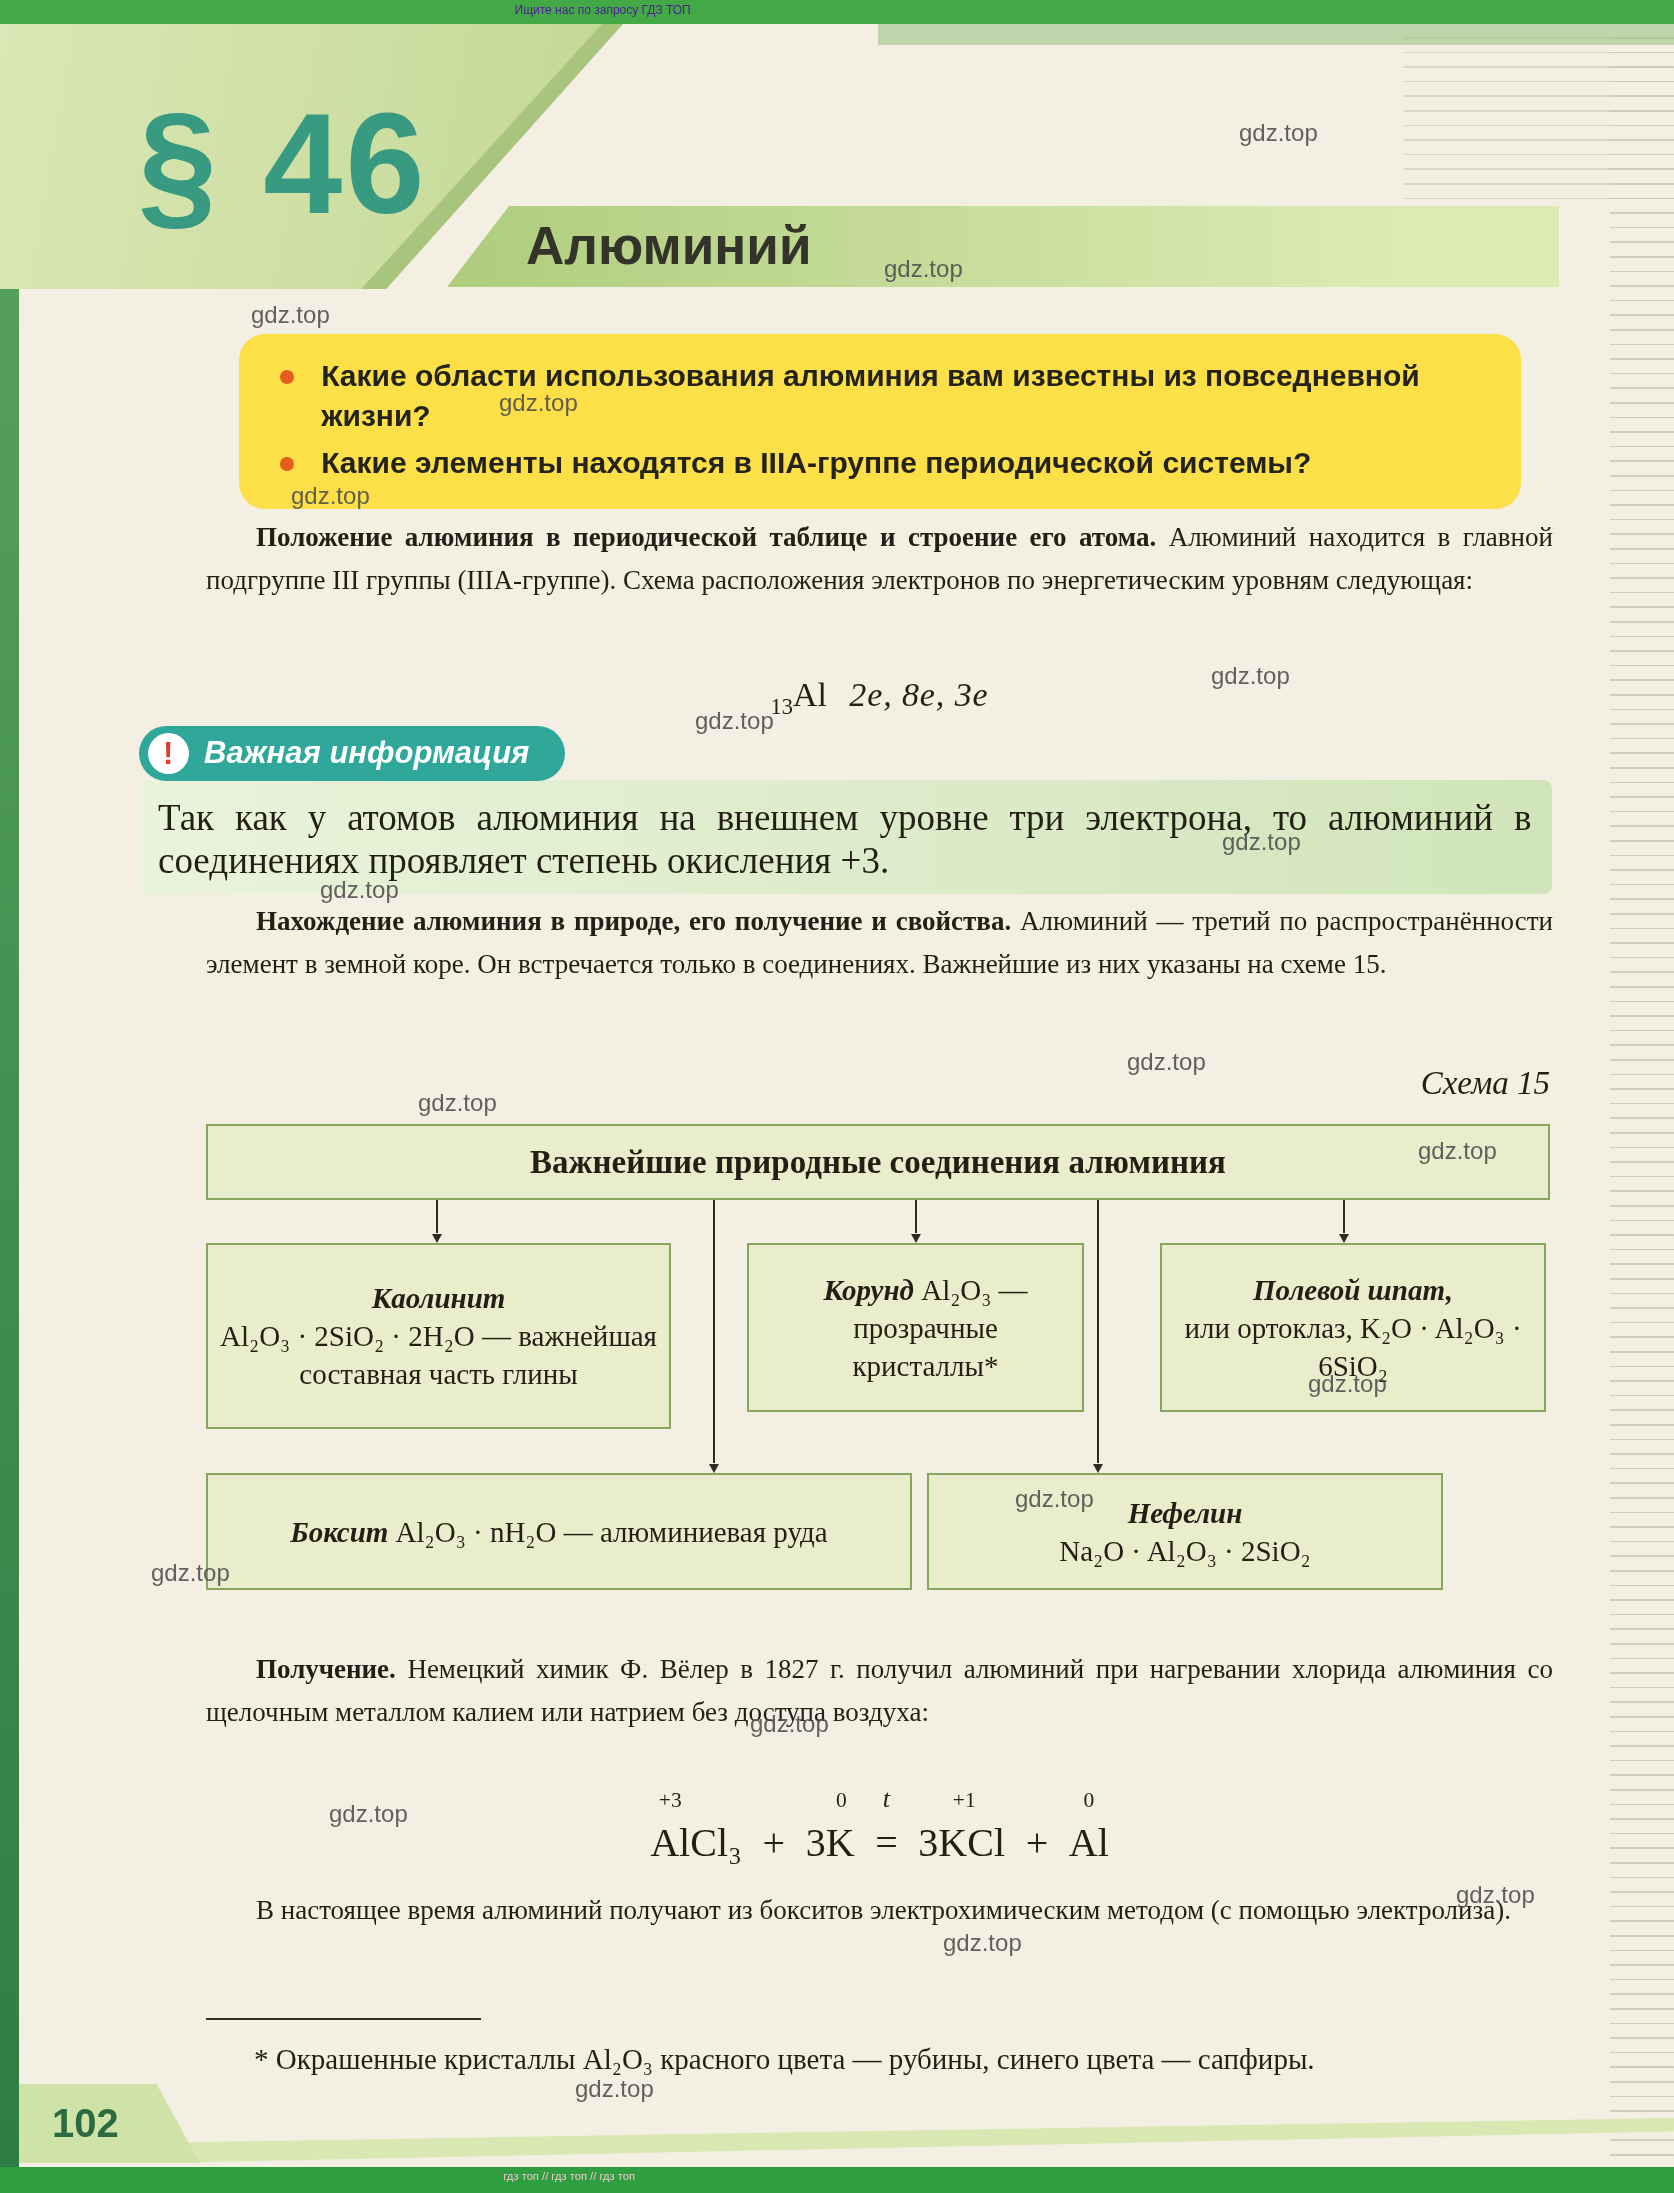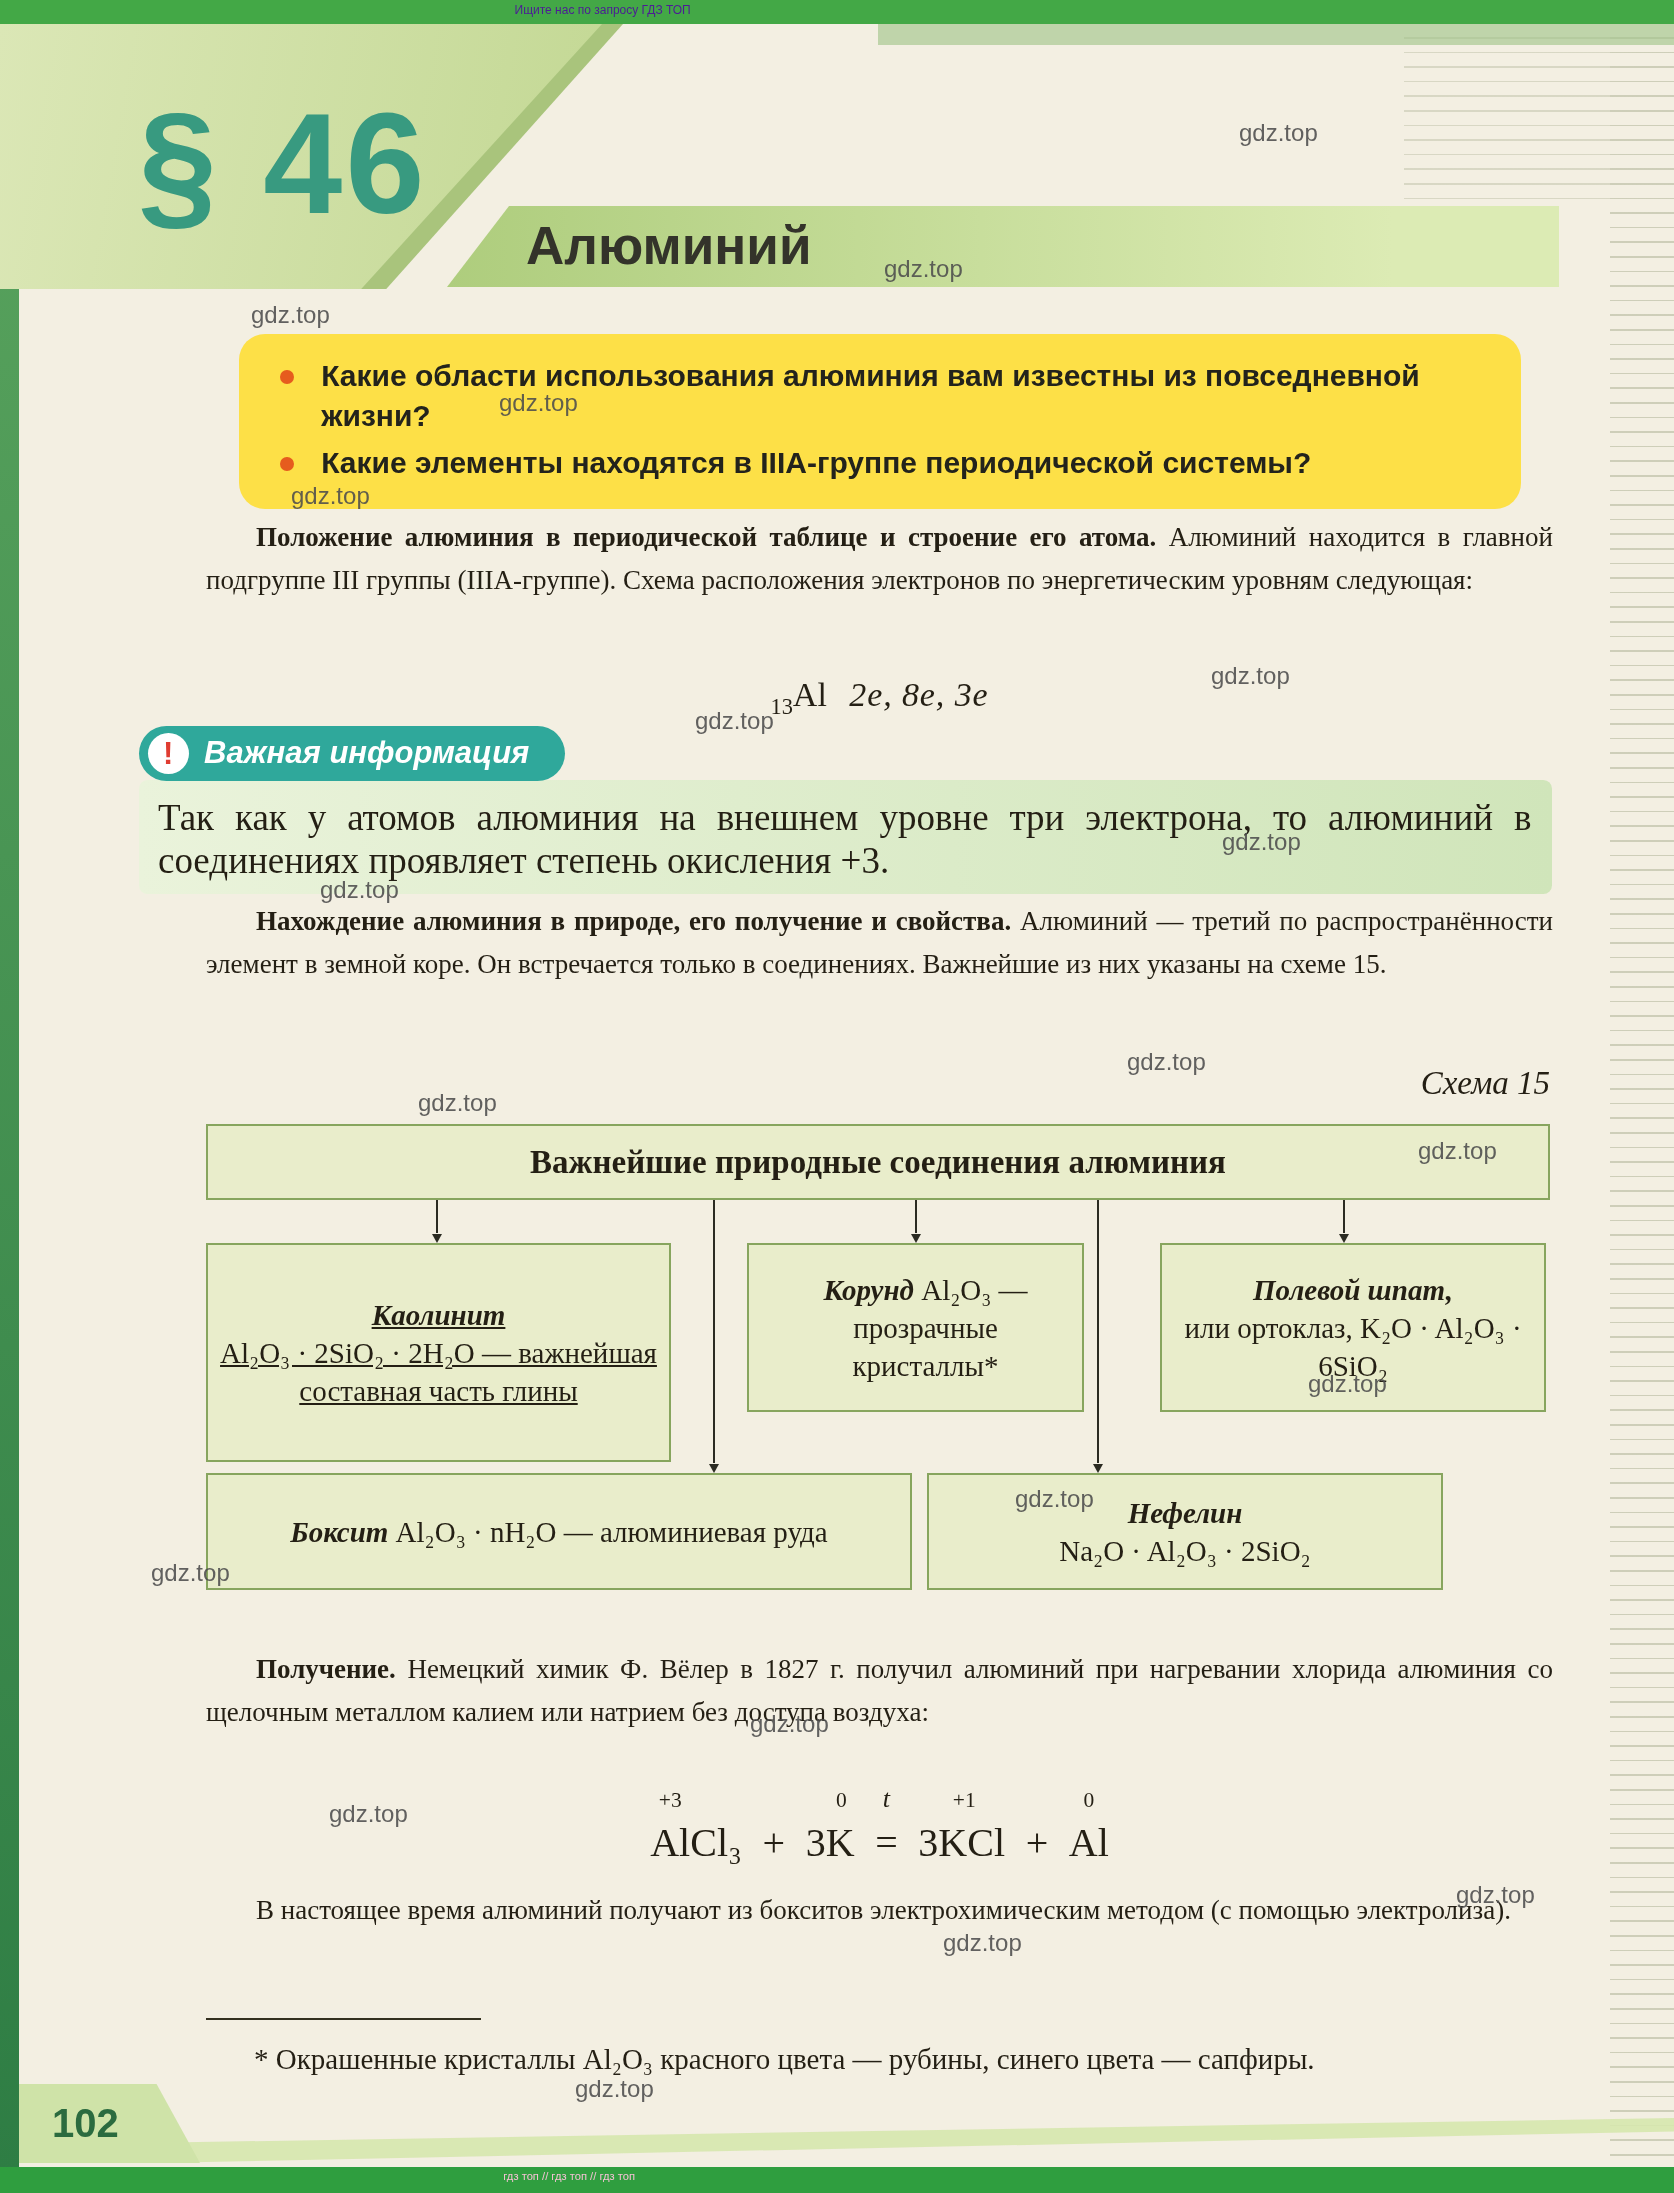--- a/index.html
+++ b/index.html
@@ -66,21 +66,21 @@
 
   .scheme { position:absolute; left:206px; top:1065px; width:1344px; text-align:right; z-index:9;
     font-size:33px; }
 
   
   .diagram { position:absolute; left:206px; top:1124px; width:1344px; height:475px; z-index:9; }
   .dbox { position:absolute; background:#e9edcb; border:2.6px solid #87a55e; display:flex; align-items:center;
     justify-content:center; text-align:center; font-size:29px; line-height:38px; color:#241f14;
     padding:5.2px 12px; white-space:pre-line; }
   .dhead { left:0; top:0; width:1344px; height:76px; font-weight:bold; font-size:33px; }
-  .b1 { left:0;     top:119px; width:465px; height:219px;text-decoration:underline; }
+  .b1 { left:0;     top:119px; width:465px; height:186px; }
   .b2 { left:541px; top:119px; width:337px; height:169px;padding-left:32px; }
   .b3 { left:954px;top:119px; width:386px; height:169px; }
   .b4 { left:0;     top:349px; width:706px; height:117px; }
   .b5 { left:721px; top:349px; width:516px; height:117px; }
   .bname { font-style:italic; font-weight:bold; }
   .arrow { position:absolute; width:0; border-left:2.6px solid #2b2b22; }
   .arrow::after { content:""; position:absolute; left:-6px; bottom:-9.5px; width:0; height:0;
     border-left:5.2px solid transparent; border-right:5.2px solid transparent; border-top:9.5px solid #2b2b22; }
   .a1 { left:230px;  top:76px; height:33px; }
   .a2 { left:507px;  top:76px; height:263px; }

